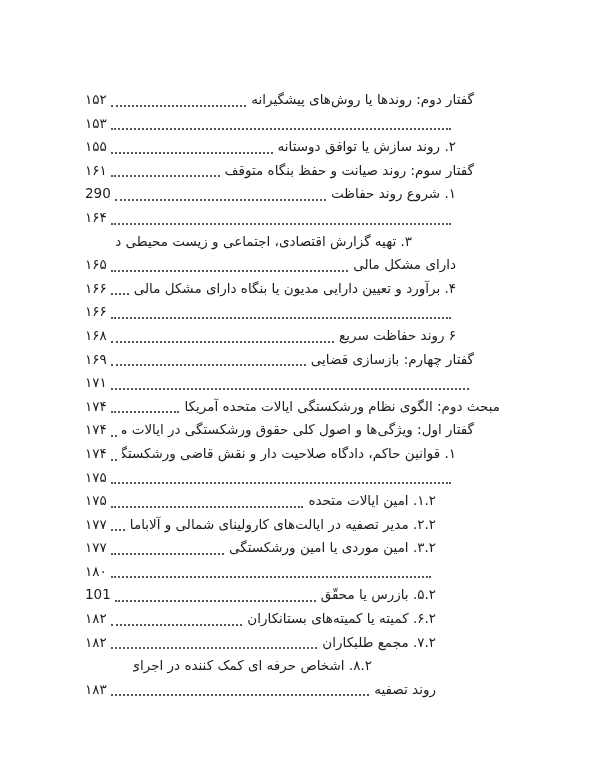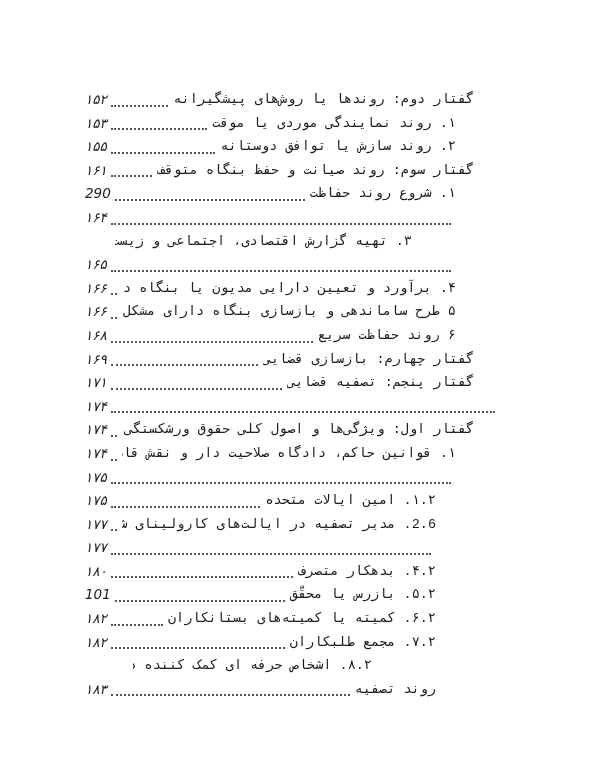--- a/index.html
+++ b/index.html
@@ -19,33 +19,31 @@
     display:flex;
     align-items:flex-end;
     height:23.6px;
     line-height:23.6px;
     overflow:hidden;
   }
   .row .title{
     white-space:nowrap;
     flex:0 1 auto;
     overflow:hidden;
-    font-family:Liberation Mono, monospace;
   }
   .row .leader{
     flex:1 1 auto;
     min-width:6px;
     border-bottom:2px dotted #555;
     margin:0 5px 5px 4px;
     height:1px;
   }
   .row .page-num{
     flex:0 0 auto;
     white-space:nowrap;
-    font-style:italic;
   }
   
   .lvl-0{margin-right:0;}
   .lvl-1{margin-right:26px;}
   .lvl-2{margin-right:44px;}
   .lvl-3{margin-right:64px;}
   
   .row.justify{display:block;}
   .row.justify .title{
     display:block;
@@ -60,21 +58,20 @@
 <body>
 
 <div class="page">
   <div class="toc-list">
       <div class="row lvl-1">
         <span class="title">گفتار دوم: روندها یا روش‌های پیشگیرانه</span>
         <span class="leader"></span>
         <span class="page-num">۱۵۲</span>
       </div>
       <div class="row lvl-2">
-        <span class="title">۱. روند نمایندگی موردی یا موقت</span>
         <span class="leader"></span>
         <span class="page-num">۱۵۳</span>
       </div>
       <div class="row lvl-2">
         <span class="title">۲. روند سازش یا توافق دوستانه</span>
         <span class="leader"></span>
         <span class="page-num">۱۵۵</span>
       </div>
       <div class="row lvl-1">
         <span class="title">گفتار سوم: روند صیانت و حفظ بنگاه متوقف</span>
@@ -87,49 +84,49 @@
         <span class="page-num">290</span>
       </div>
       <div class="row lvl-2">
         <span class="leader"></span>
         <span class="page-num">۱۶۴</span>
       </div>
       <div class="row lvl-2 justify">
         <span class="title">۳. تهیه گزارش اقتصادی، اجتماعی و زیست محیطی در بـاره بنگـاه</span>
       </div>
       <div class="row lvl-2">
+        <span class="title">دارای مشکل مالی</span>
         <span class="leader"></span>
         <span class="page-num">۱۶۵</span>
       </div>
       <div class="row lvl-2">
         <span class="title">۴. برآورد و تعیین دارایی مدیون یا بنگاه دارای مشکل مالی</span>
         <span class="leader"></span>
         <span class="page-num">۱۶۶</span>
       </div>
       <div class="row lvl-2">
-        <span class="title">۵ طرح ساماندهی و بازسازی بنگاه دارای مشکل مالی</span>
         <span class="leader"></span>
         <span class="page-num">۱۶۶</span>
       </div>
       <div class="row lvl-2">
         <span class="title">۶ روند حفاظت سریع</span>
         <span class="leader"></span>
         <span class="page-num">۱۶۸</span>
       </div>
       <div class="row lvl-1">
         <span class="title">گفتار چهارم: بازسازی قضایی</span>
         <span class="leader"></span>
         <span class="page-num">۱۶۹</span>
       </div>
       <div class="row lvl-1">
-        <span class="title">گفتار پنجم: تصفیه قضایی</span>
         <span class="leader"></span>
         <span class="page-num">۱۷۱</span>
       </div>
       <div class="row lvl-0">
+        <span class="title">مبحث دوم: الگوی نظام ورشکستگی ایالات متحده آمریکا</span>
         <span class="leader"></span>
         <span class="page-num">۱۷۴</span>
       </div>
       <div class="row lvl-1">
         <span class="title">گفتار اول: ویژگی‌ها و اصول کلی حقوق ورشکستگی در ایالات متحده</span>
         <span class="leader"></span>
         <span class="page-num">۱۷۴</span>
       </div>
       <div class="row lvl-2">
         <span class="title">۱. قوانین حاکم، دادگاه صلاحیت دار و نقش قاضی ورشکستگی</span>
@@ -139,30 +136,30 @@
       <div class="row lvl-2">
         <span class="leader"></span>
         <span class="page-num">۱۷۵</span>
       </div>
       <div class="row lvl-3">
         <span class="title">۱.۲. امین ایالات متحده</span>
         <span class="leader"></span>
         <span class="page-num">۱۷۵</span>
       </div>
       <div class="row lvl-3">
-        <span class="title">2.6. مدیر تصفیه در ایالت‌های کارولینای شمالی و آلاباما</span>
+        <span class="title">۲.۲. مدیر تصفیه در ایالت‌های کارولینای شمالی و آلاباما</span>
         <span class="leader"></span>
         <span class="page-num">۱۷۷</span>
       </div>
       <div class="row lvl-3">
+        <span class="title">۳.۲. امین موردی یا امین ورشکستگی</span>
         <span class="leader"></span>
         <span class="page-num">۱۷۷</span>
       </div>
       <div class="row lvl-3">
-        <span class="title">۴.۲. بدهکار متصرف</span>
         <span class="leader"></span>
         <span class="page-num">۱۸۰</span>
       </div>
       <div class="row lvl-3">
         <span class="title">۵.۲. بازرس یا محقّق</span>
         <span class="leader"></span>
         <span class="page-num">101</span>
       </div>
       <div class="row lvl-3">
         <span class="title">۶.۲. کمیته یا کمیته‌های بستانکاران</span>

